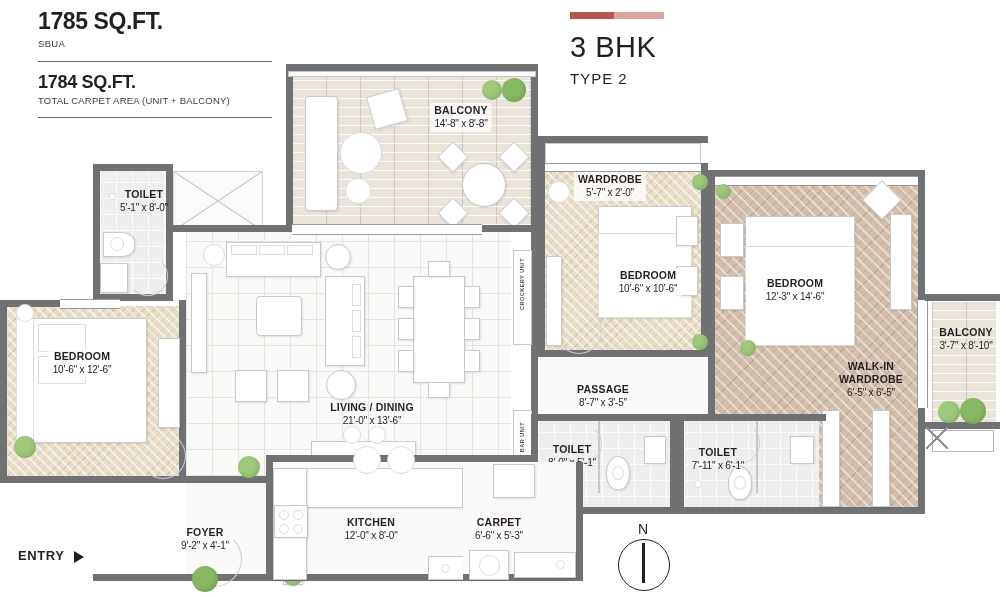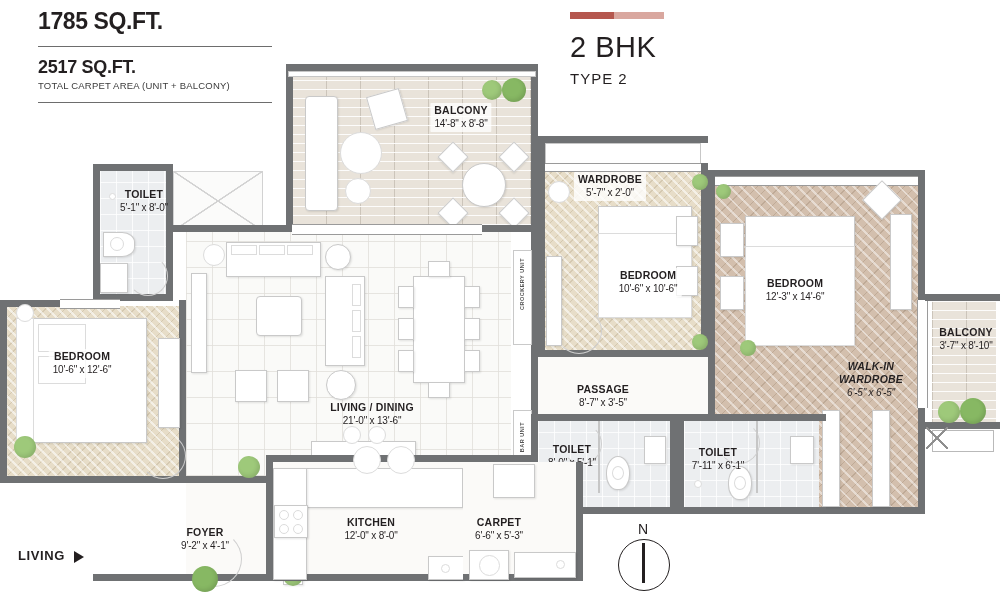--- a/index.html
+++ b/index.html
@@ -78,32 +78,33 @@
          box-shadow:inset -2px -2px 4px rgba(0,0,0,.12);}
   .plant.d{background:#87b863;}
   .win{position:absolute;background:#ffffff;border-top:1px solid #9a9a9a;border-bottom:1px solid #9a9a9a;}
   .winV{position:absolute;background:#ffffff;border-left:1px solid #9a9a9a;border-right:1px solid #9a9a9a;}
 </style>
 </head>
 <body>
 
 <div class="hdr">
   <div class="big">1785 SQ.FT.</div>
+  <div class="sub">SBUA</div>
   <div class="rule"></div>
-  <div class="big2">2517 SQ.FT.</div>
+  <div class="big2">1784 SQ.FT.</div>
   <div class="sub2">TOTAL CARPET AREA (UNIT + BALCONY)</div>
   <div class="rule2"></div>
 </div>
 
 <div class="brand">
   <div class="bar">
       <i class="a"></i>
       <i class="b"></i>
     </div>
-  <div class="t1">2 BHK</div>
+  <div class="t1">3 BHK</div>
   <div class="t2">TYPE 2</div>
 </div>
 
 <div id="plan">
 
   <div class="sh brickT" style="left:292px;top:52px;width:246px;height:155px;"></div>
   <div class="sh wall" style="left:286px;top:46px;width:7px;height:167px;"></div>
   <div class="sh wall" style="left:531px;top:46px;width:7px;height:167px;"></div>
   <div class="sh wall" style="left:286px;top:46px;width:252px;height:7px;"></div>
   <div class="sh" style="left:288px;top:53px;width:248px;height:6px;background:#ffffff;border:1px solid #c6c6c6;"></div>
@@ -248,21 +249,21 @@
   <div class="furn" style="left:720px;top:205px;width:24px;height:34px;"></div>
   <div class="furn" style="left:720px;top:258px;width:24px;height:34px;"></div>
   <div class="furn" style="left:868px;top:168px;width:28px;height:28px;transform:rotate(45deg);"></div>
   <div class="furn" style="left:890px;top:196px;width:22px;height:96px;"></div>
   <div class="plant" style="left:716px;top:166px;width:15px;height:15px;"></div>
   <div class="plant" style="left:740px;top:322px;width:16px;height:16px;"></div>
   <div class="lab wide" style="left:795px;top:258px;">
     <span class="n">BEDROOM</span>
     <span class="d">12'-3" x 14'-6"</span>
   </div>
-  <div class="lab" style="left:871px;top:342px;font-style:italic;">
+  <div class="lab" style="left:871px;top:342px;">
     <span class="n">WALK-IN</span>
     <span class="n">WARDROBE</span>
     <span class="d">6'-5" x 6'-5"</span>
   </div>
   <div class="furn" style="left:822px;top:392px;width:18px;height:97px;"></div>
   <div class="furn" style="left:872px;top:392px;width:18px;height:97px;"></div>
 
   <div class="sh brickT" style="left:932px;top:282px;width:64px;height:128px;"></div>
   <div class="sh wall" style="left:925px;top:276px;width:75px;height:7px;"></div>
   <div class="sh wall" style="left:925px;top:404px;width:75px;height:7px;"></div>
@@ -354,21 +355,21 @@
   <div class="furn" style="left:469px;top:532px;width:40px;height:30px;"></div>
   <div class="furnL circ" style="left:479px;top:537px;width:21px;height:21px;"></div>
   <div class="furn" style="left:514px;top:534px;width:62px;height:26px;"></div>
   <div class="furnL circ" style="left:556px;top:542px;width:9px;height:9px;"></div>
   <div class="lab" style="left:499px;top:498px;">
     <span class="n">CARPET</span>
     <span class="d">6'-6" x 5'-3"</span>
   </div>
 
   <div class="entry">
-    <span>LIVING</span><span class="tri"></span>
+    <span>ENTRY</span><span class="tri"></span>
   </div>
 
   <div class="compass">
     <div class="n">N</div>
     <div class="ring"></div>
     <div class="ndl"></div>
   </div>
 
 </div>
 

